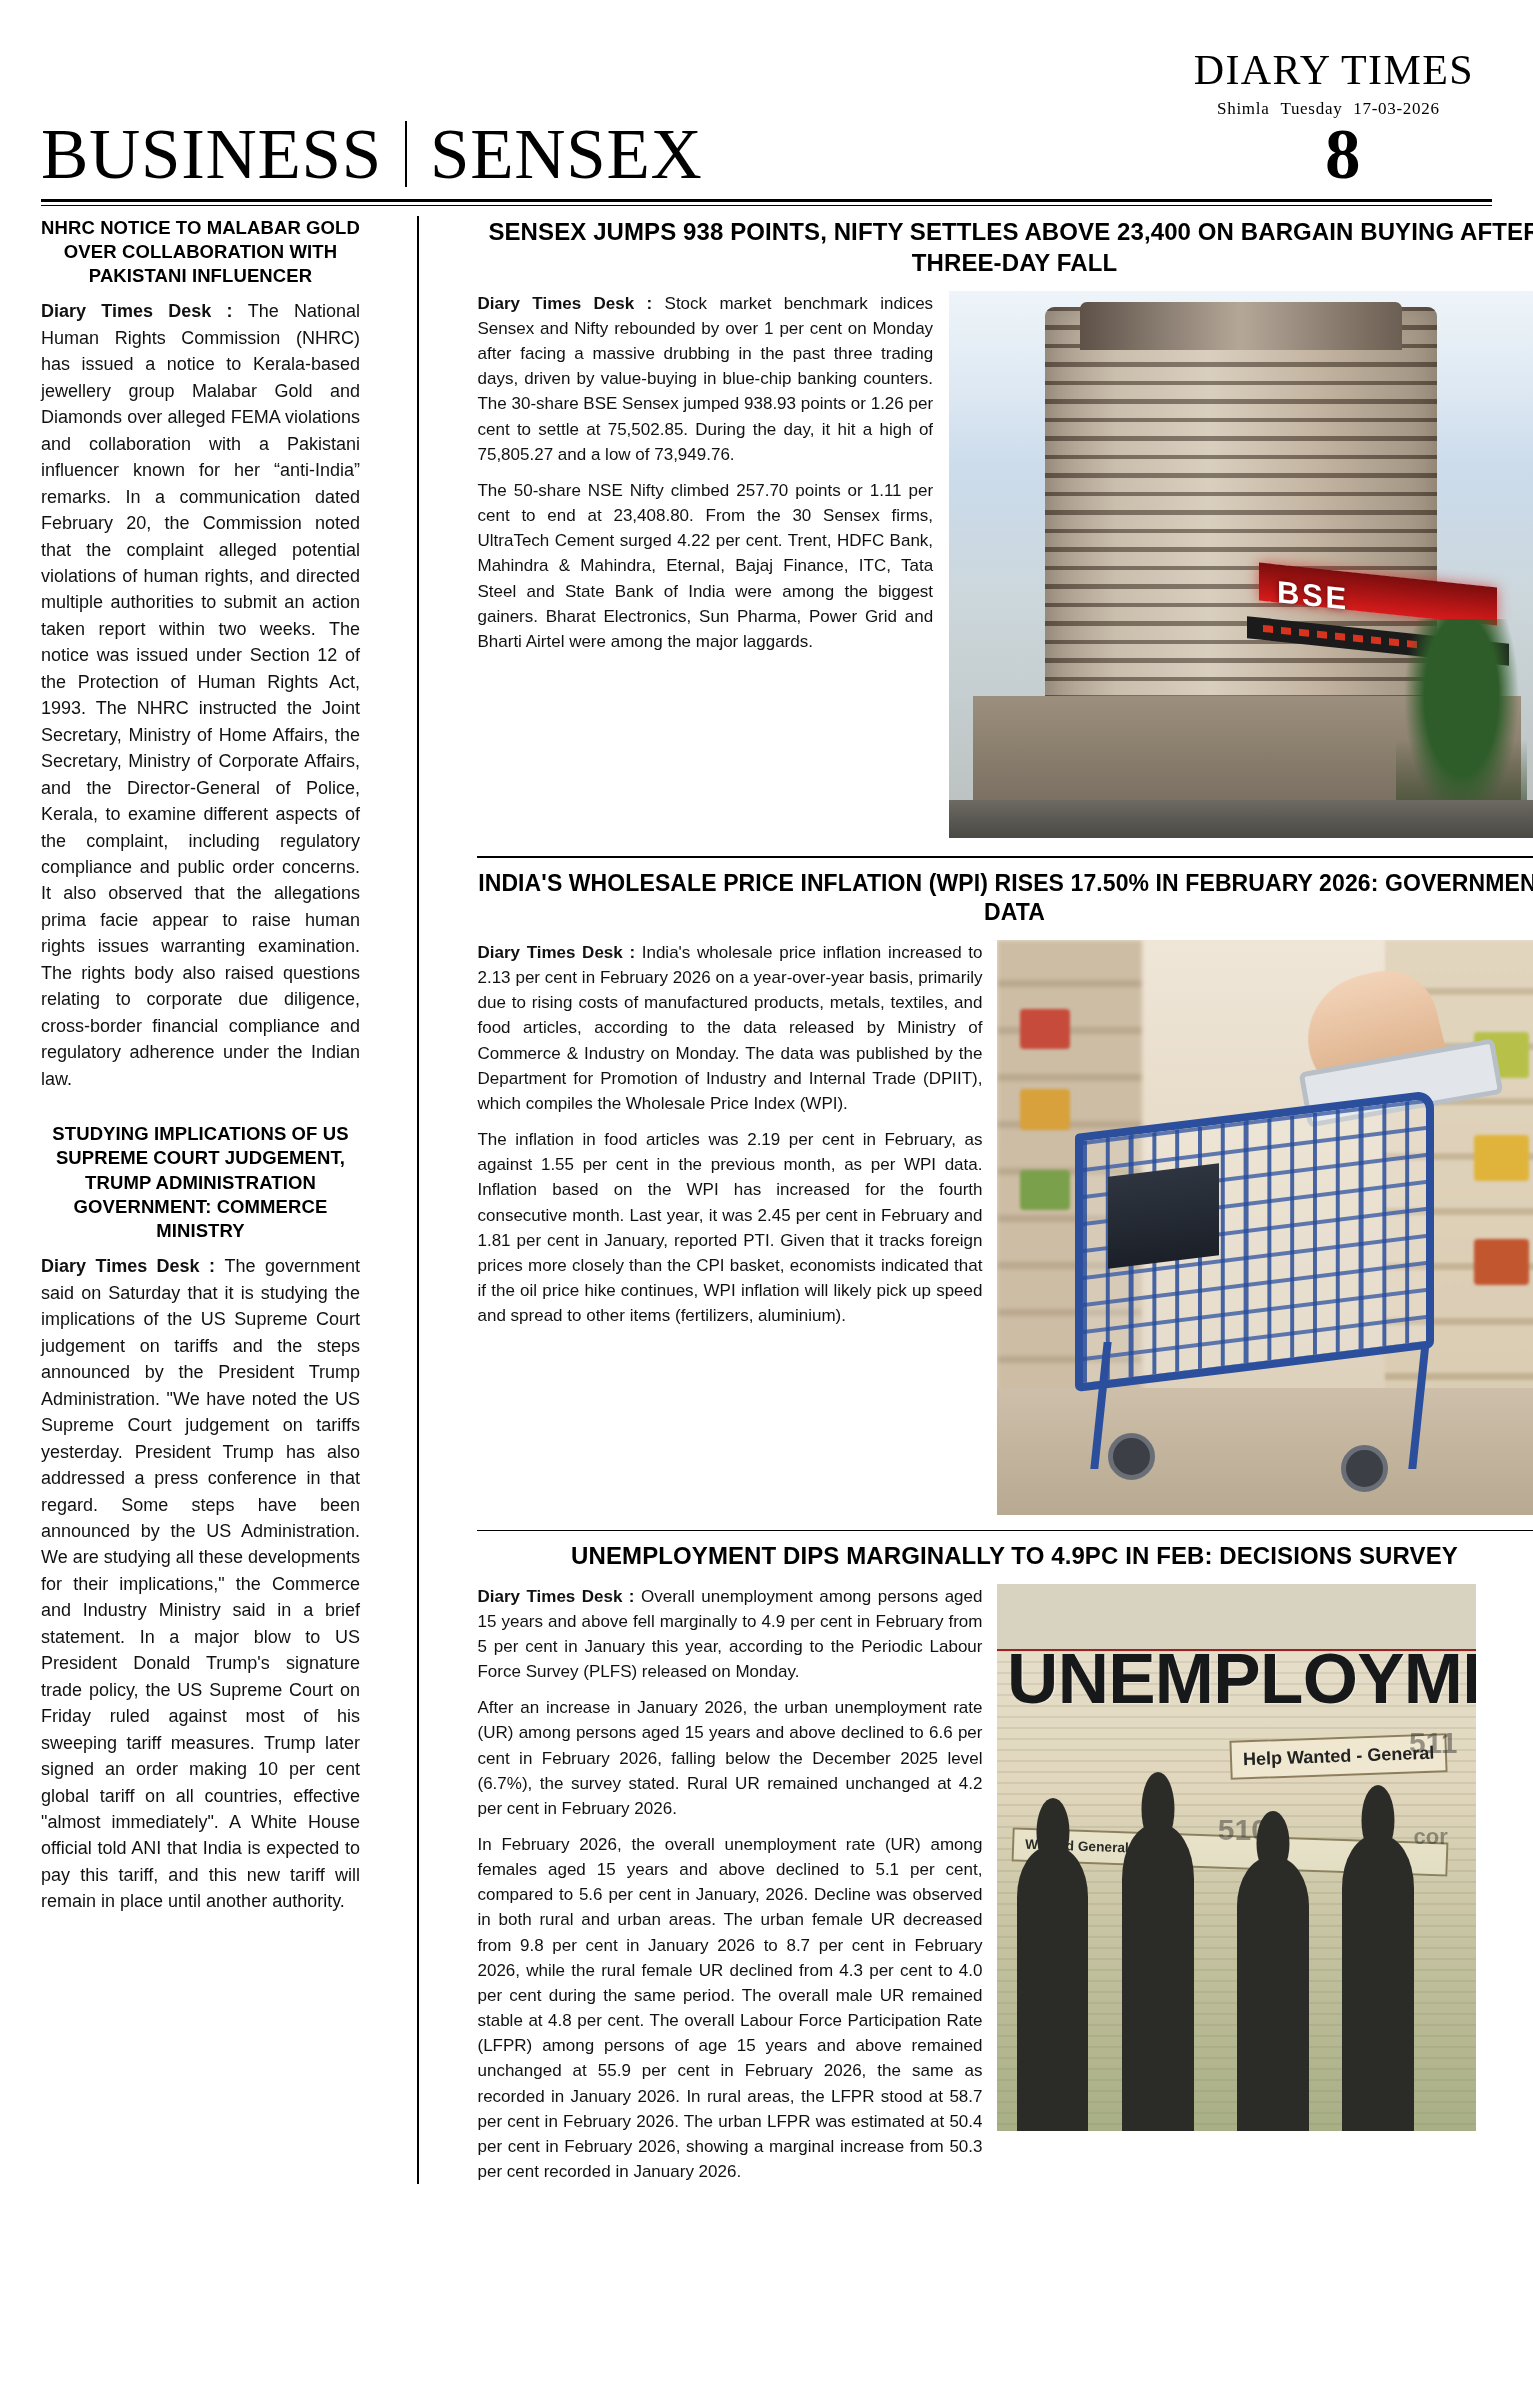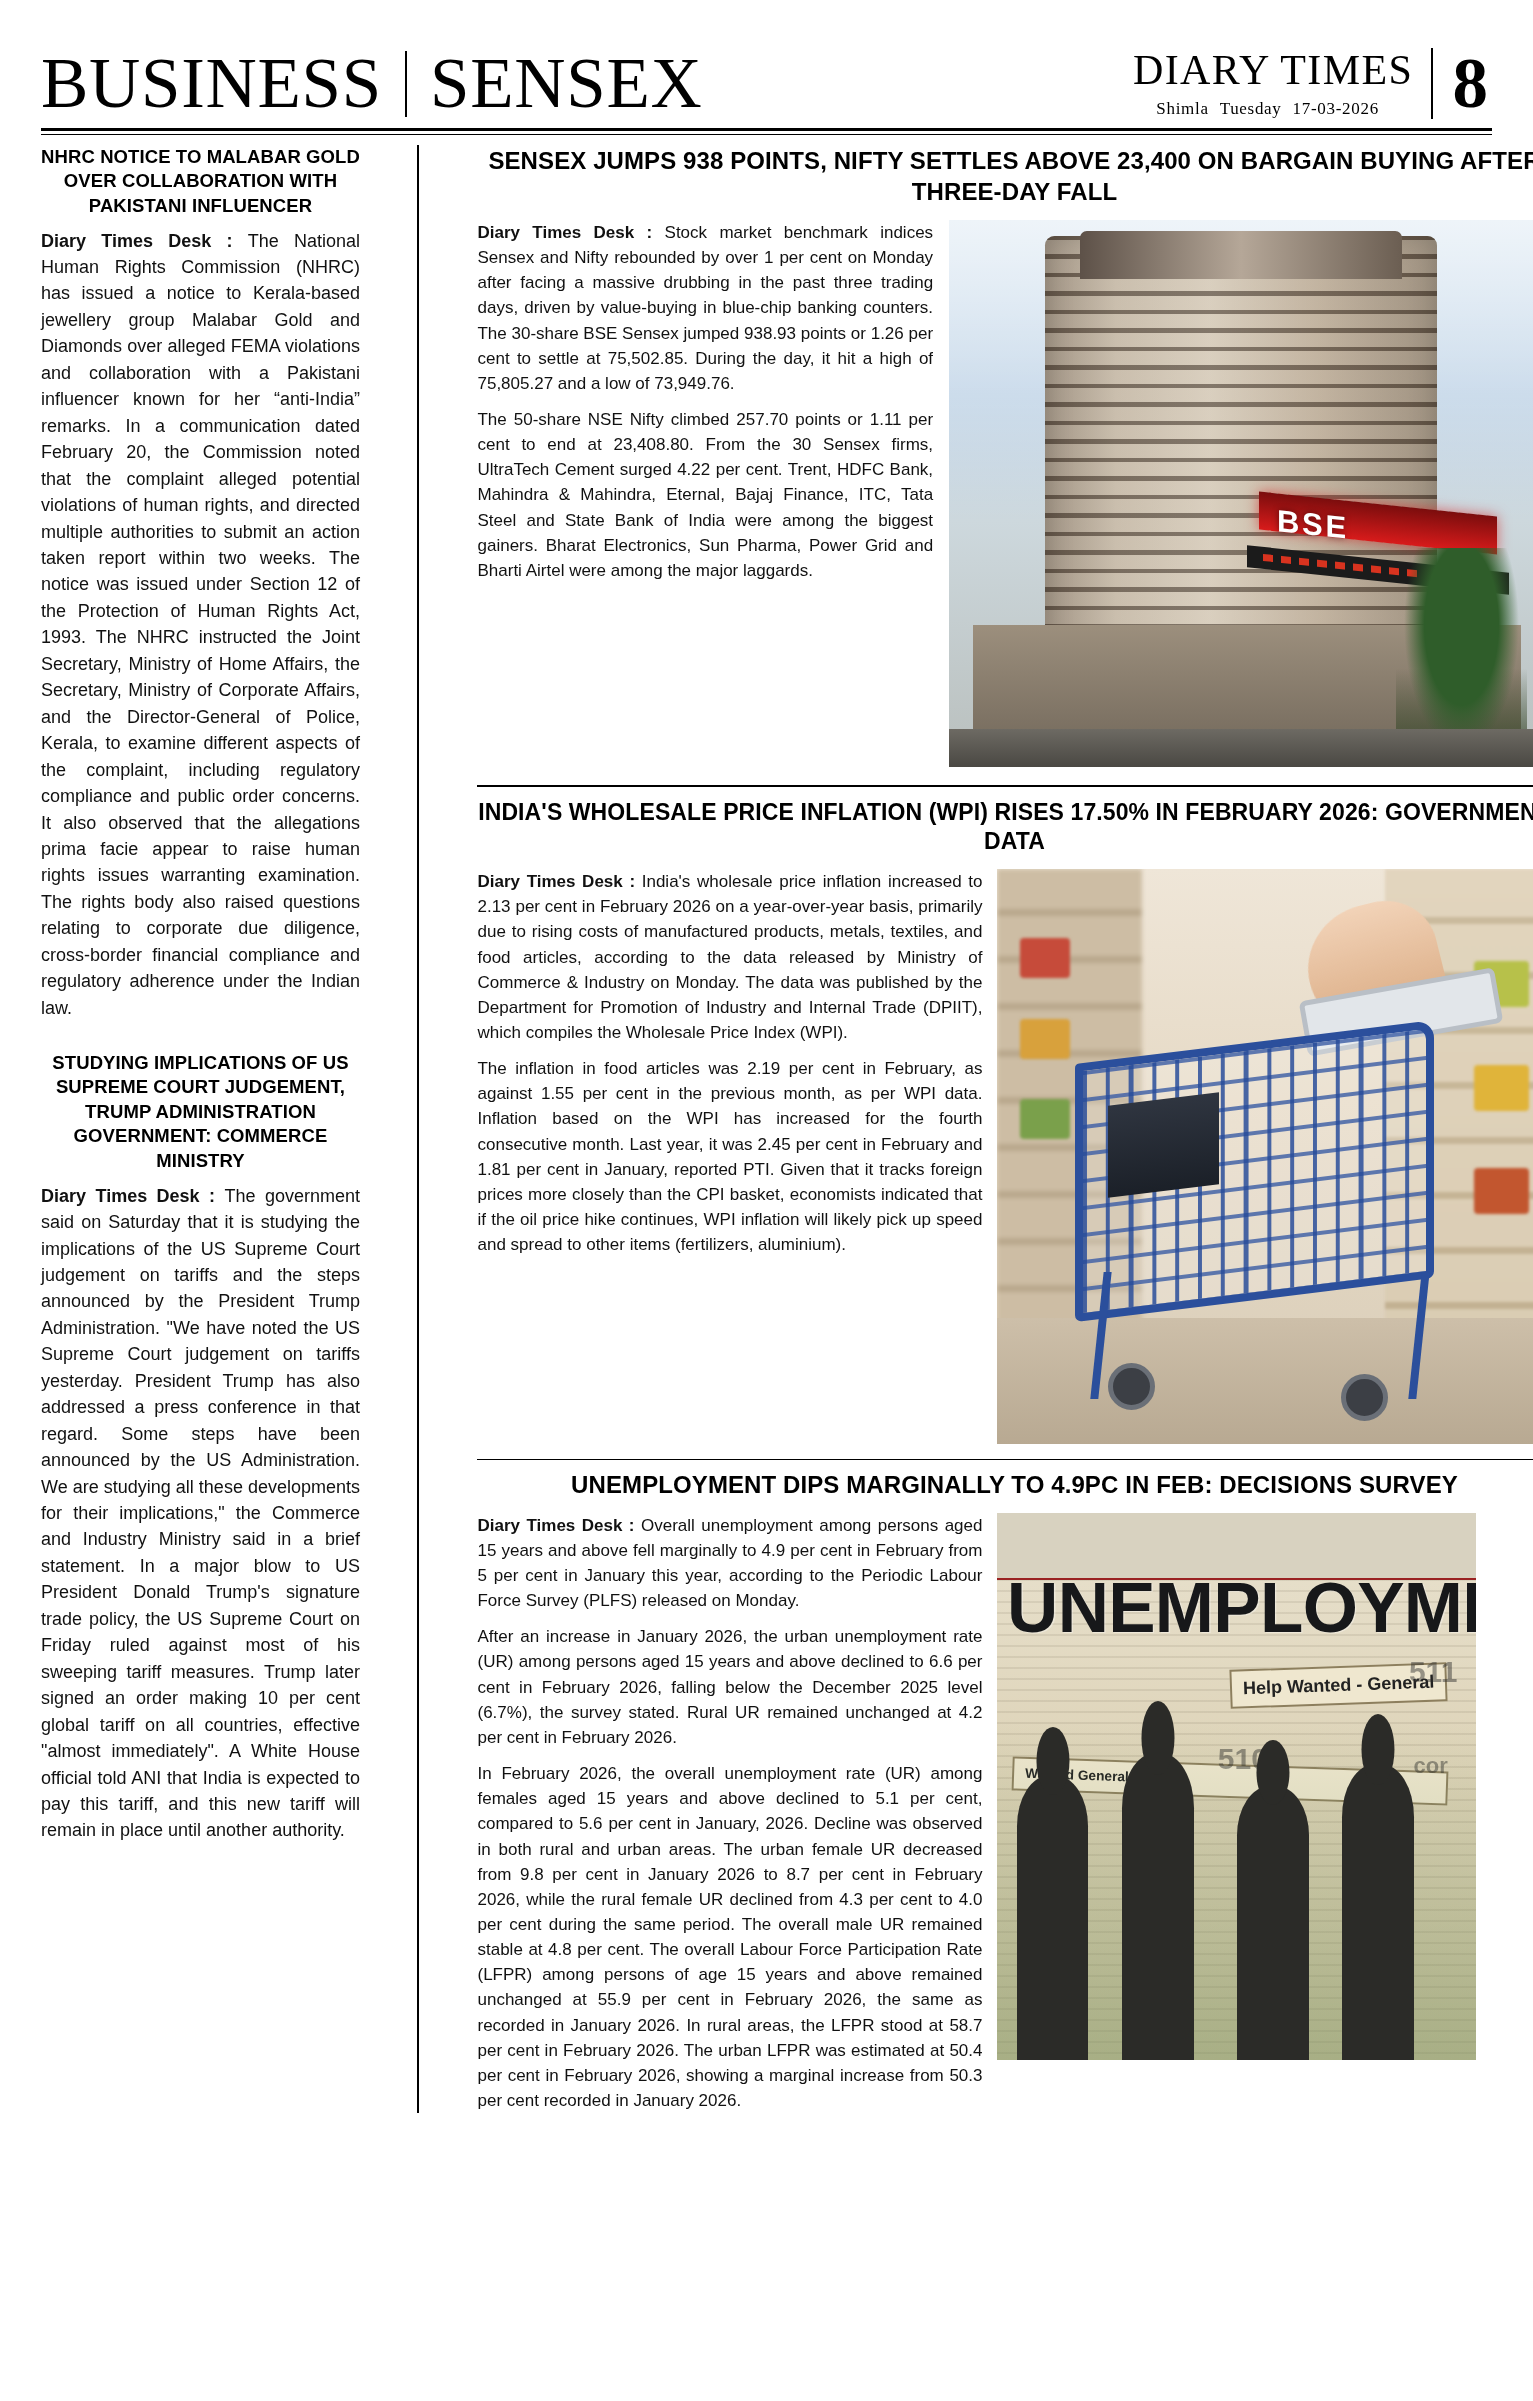--- a/index.html
+++ b/index.html
@@ -46,20 +46,21 @@
   .mh-divider {
     width: 2.1px;
     height: 66px;
     background: #000;
     margin: 0 23px;
   }
   .masthead-right {
     display: flex;
     align-items: stretch;
     font-family: "Liberation Serif", serif;
+    flex-direction: column;
   }
   .mh-brand {
     text-align: center;
     padding-right: 18px;
   }
   .mh-brand-title {
     font-size: 42px;
     letter-spacing: 1.4px;
     line-height: 1.05;
     color: #000;

